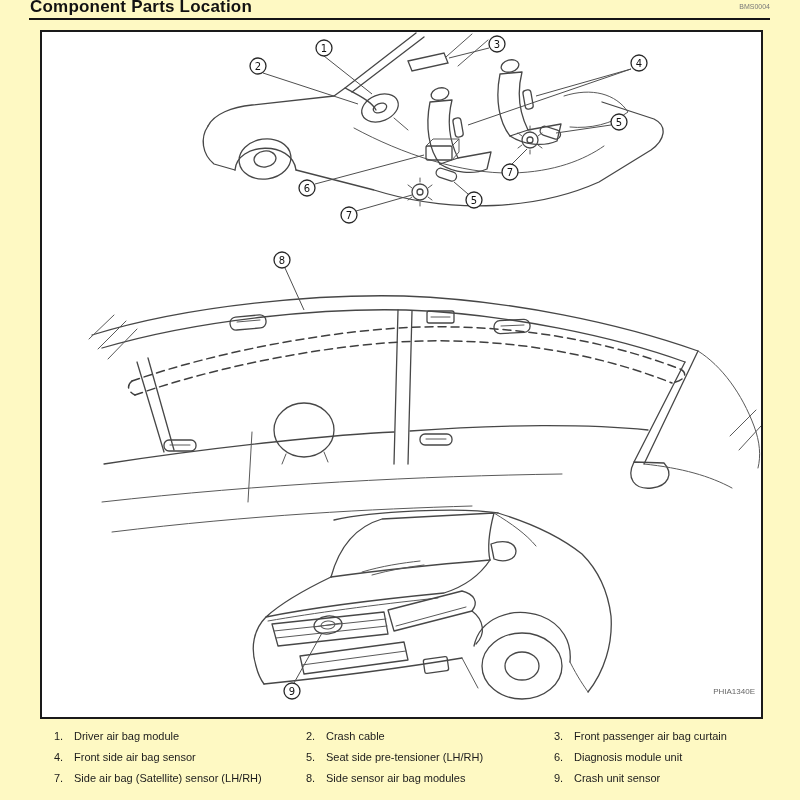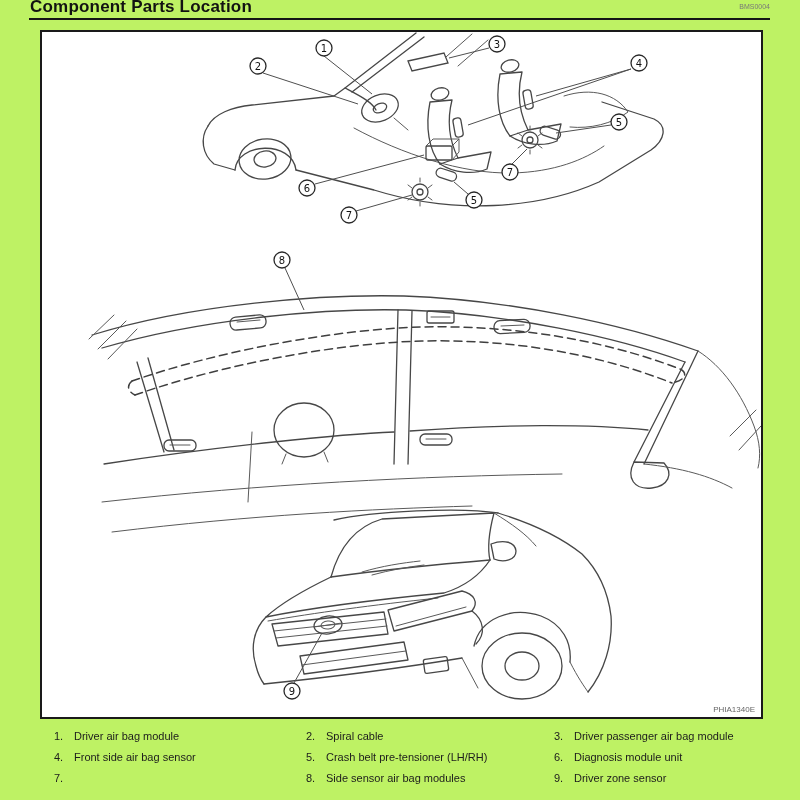--- a/index.html
+++ b/index.html
@@ -1,25 +1,25 @@
 <!DOCTYPE html>
 <html><head>
 <meta charset="utf-8">
 <style>
   html,body{margin:0;padding:0;background:#fff;}
   body{width:800px;height:800px;overflow:hidden;font-family:"Liberation Sans","DejaVu Sans",sans-serif;}
-  .page{position:relative;width:800px;height:800px;background:#bef264;color:#111;}
+  .page{position:relative;width:800px;height:800px;background:#fef9c3;color:#111;}
 
   .title{position:absolute;left:30px;top:-3px;font-size:17px;font-weight:700;color:#121212;letter-spacing:.2px;}
   .rule{position:absolute;left:29px;top:18px;width:741px;border-top:2px solid #151515;}
   .doc-code{position:absolute;right:30px;top:3px;font-size:7px;color:#787878;}
 
   .figure-box{position:absolute;left:40px;top:30px;width:723px;height:689px;border:2px solid #1a1a1a;box-sizing:border-box;background:#fff;}
   .figure-box svg{position:absolute;left:0;top:0;width:719px;height:685px;}
-  .fig-code{position:absolute;right:6px;bottom:3px;font-size:8px;color:#666;}
+  .fig-code{position:absolute;right:6px;bottom:21px;font-size:8px;color:#666;}
 
   .ln{fill:none;stroke:#474747;stroke-width:1.3;stroke-linecap:round;stroke-linejoin:round;}
   .thin{fill:none;stroke:#5a5a5a;stroke-width:1;stroke-linecap:round;}
   .ld{fill:none;stroke:#4f4f4f;stroke-width:1;}
   .dash{fill:none;stroke:#3f3f3f;stroke-width:1.5;stroke-linecap:round;stroke-dasharray:8 5;}
   .solidpart{fill:#fff;stroke:#474747;stroke-width:1.3;}
   .co circle{fill:#fff;stroke:#282828;stroke-width:1.3;}
   .co text{font-family:"DejaVu Sans",sans-serif;font-size:10px;fill:#111;text-anchor:middle;}
 
   .legend{position:absolute;left:42px;top:730px;width:722px;display:grid;grid-template-columns:252px 248px 222px;font-size:11px;color:#1c1c1c;}
@@ -231,44 +231,45 @@
     <div class="fig-code">PHIA1340E</div>
   </div>
 
   <div class="legend">
     <div class="legend-item">
         <span class="num">1.</span>
         <span class="lbl">Driver air bag module</span>
       </div>
     <div class="legend-item">
         <span class="num">2.</span>
-        <span class="lbl">Spiral cable</span>
+        <span class="lbl">Crash cable</span>
       </div>
     <div class="legend-item">
         <span class="num">3.</span>
-        <span class="lbl">Driver passenger air bag module</span>
+        <span class="lbl">Front passenger air bag curtain</span>
       </div>
     <div class="legend-item">
         <span class="num">4.</span>
         <span class="lbl">Front side air bag sensor</span>
       </div>
     <div class="legend-item">
         <span class="num">5.</span>
-        <span class="lbl">Crash belt pre-tensioner (LH/RH)</span>
+        <span class="lbl">Seat side pre-tensioner (LH/RH)</span>
       </div>
     <div class="legend-item">
         <span class="num">6.</span>
         <span class="lbl">Diagnosis module unit</span>
       </div>
     <div class="legend-item">
         <span class="num">7.</span>
+        <span class="lbl">Side air bag (Satellite) sensor (LH/RH)</span>
       </div>
     <div class="legend-item">
         <span class="num">8.</span>
         <span class="lbl">Side sensor air bag modules</span>
       </div>
     <div class="legend-item">
         <span class="num">9.</span>
-        <span class="lbl">Driver zone sensor</span>
+        <span class="lbl">Crash unit sensor</span>
       </div>
   </div>
 
 </div>
 
 </body></html>

